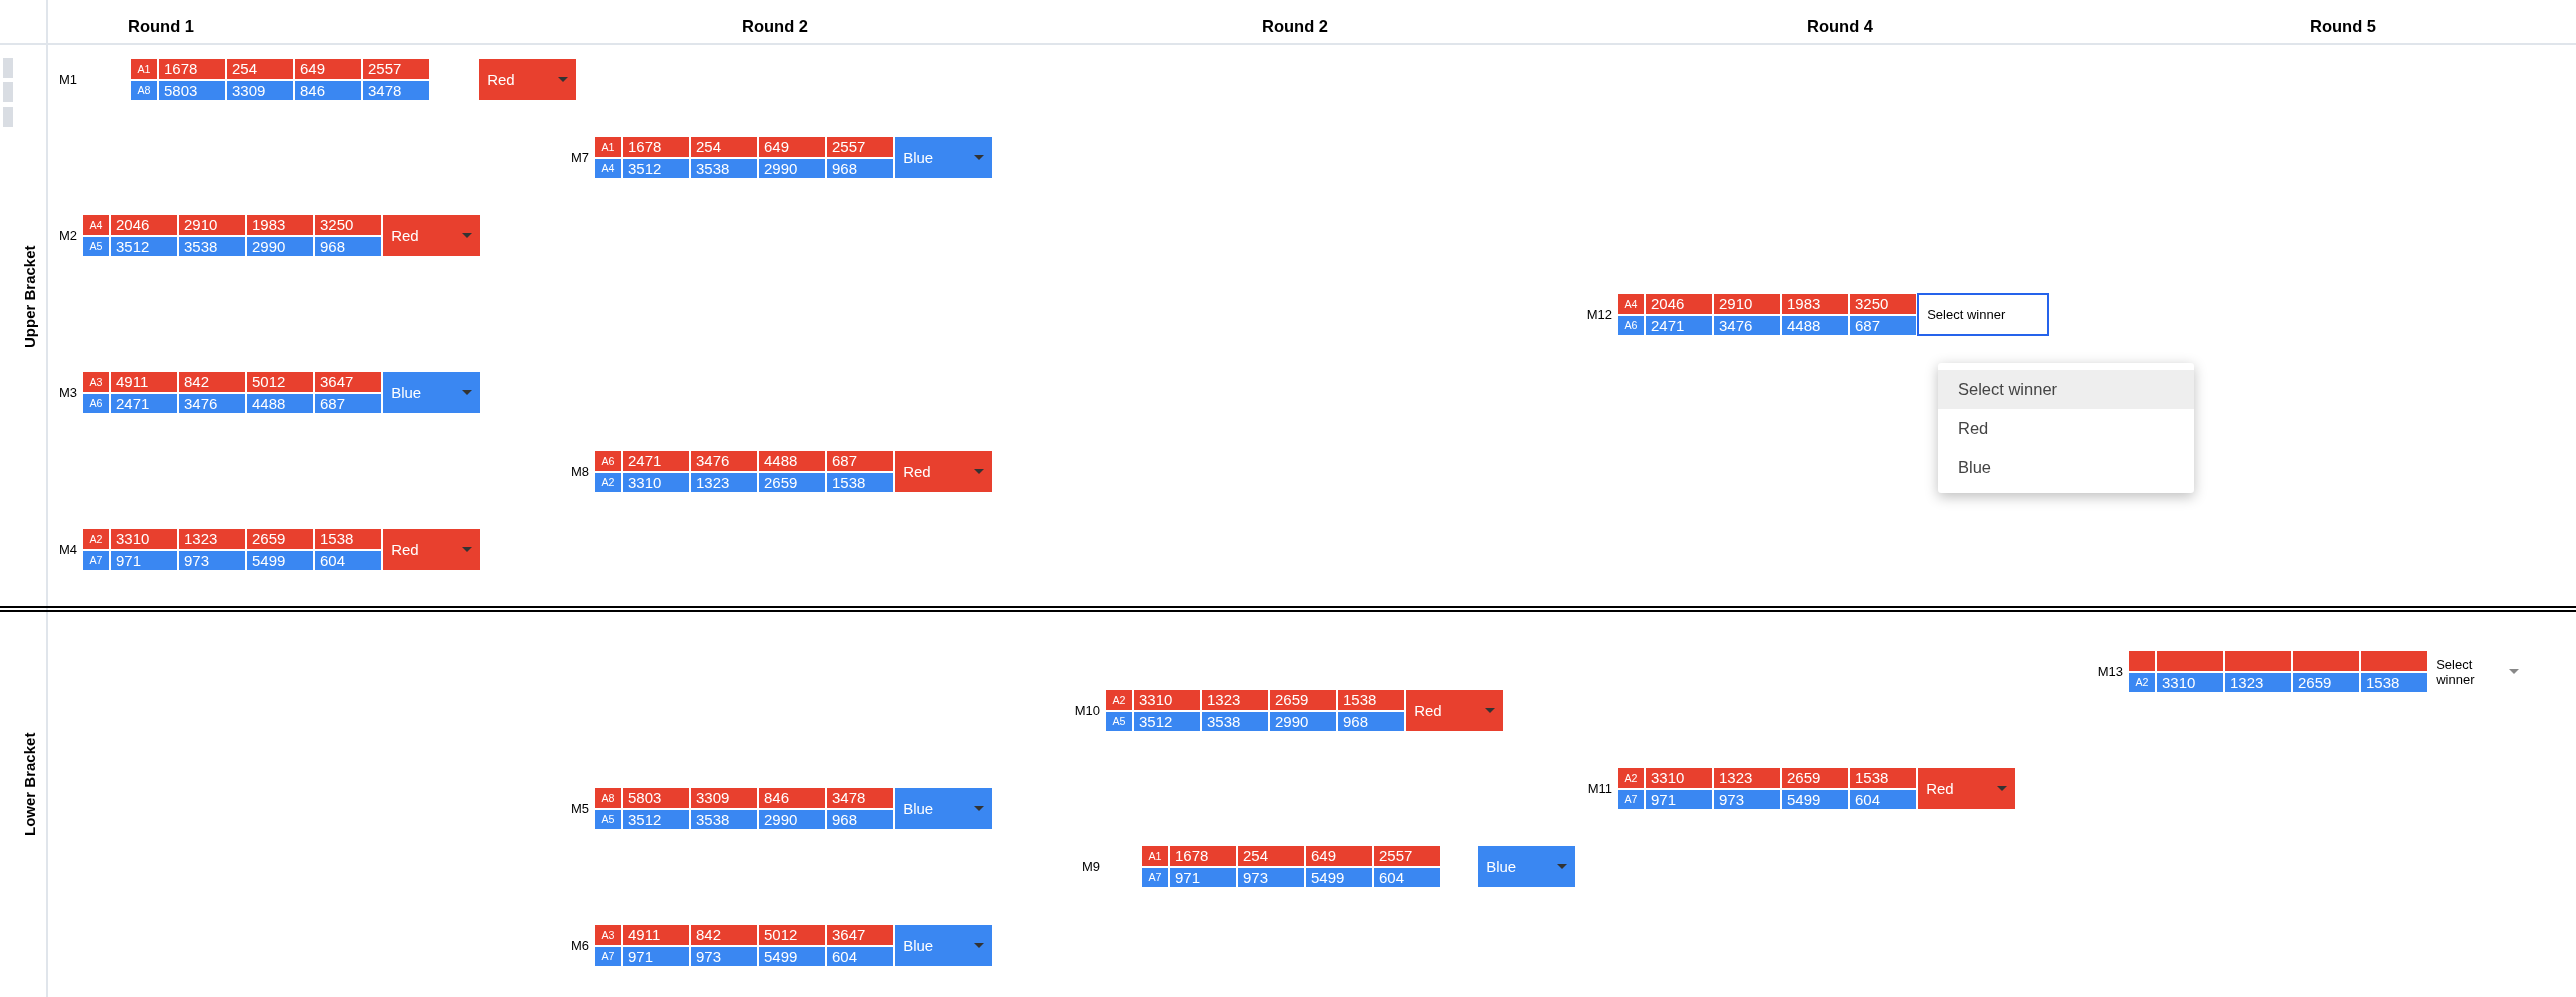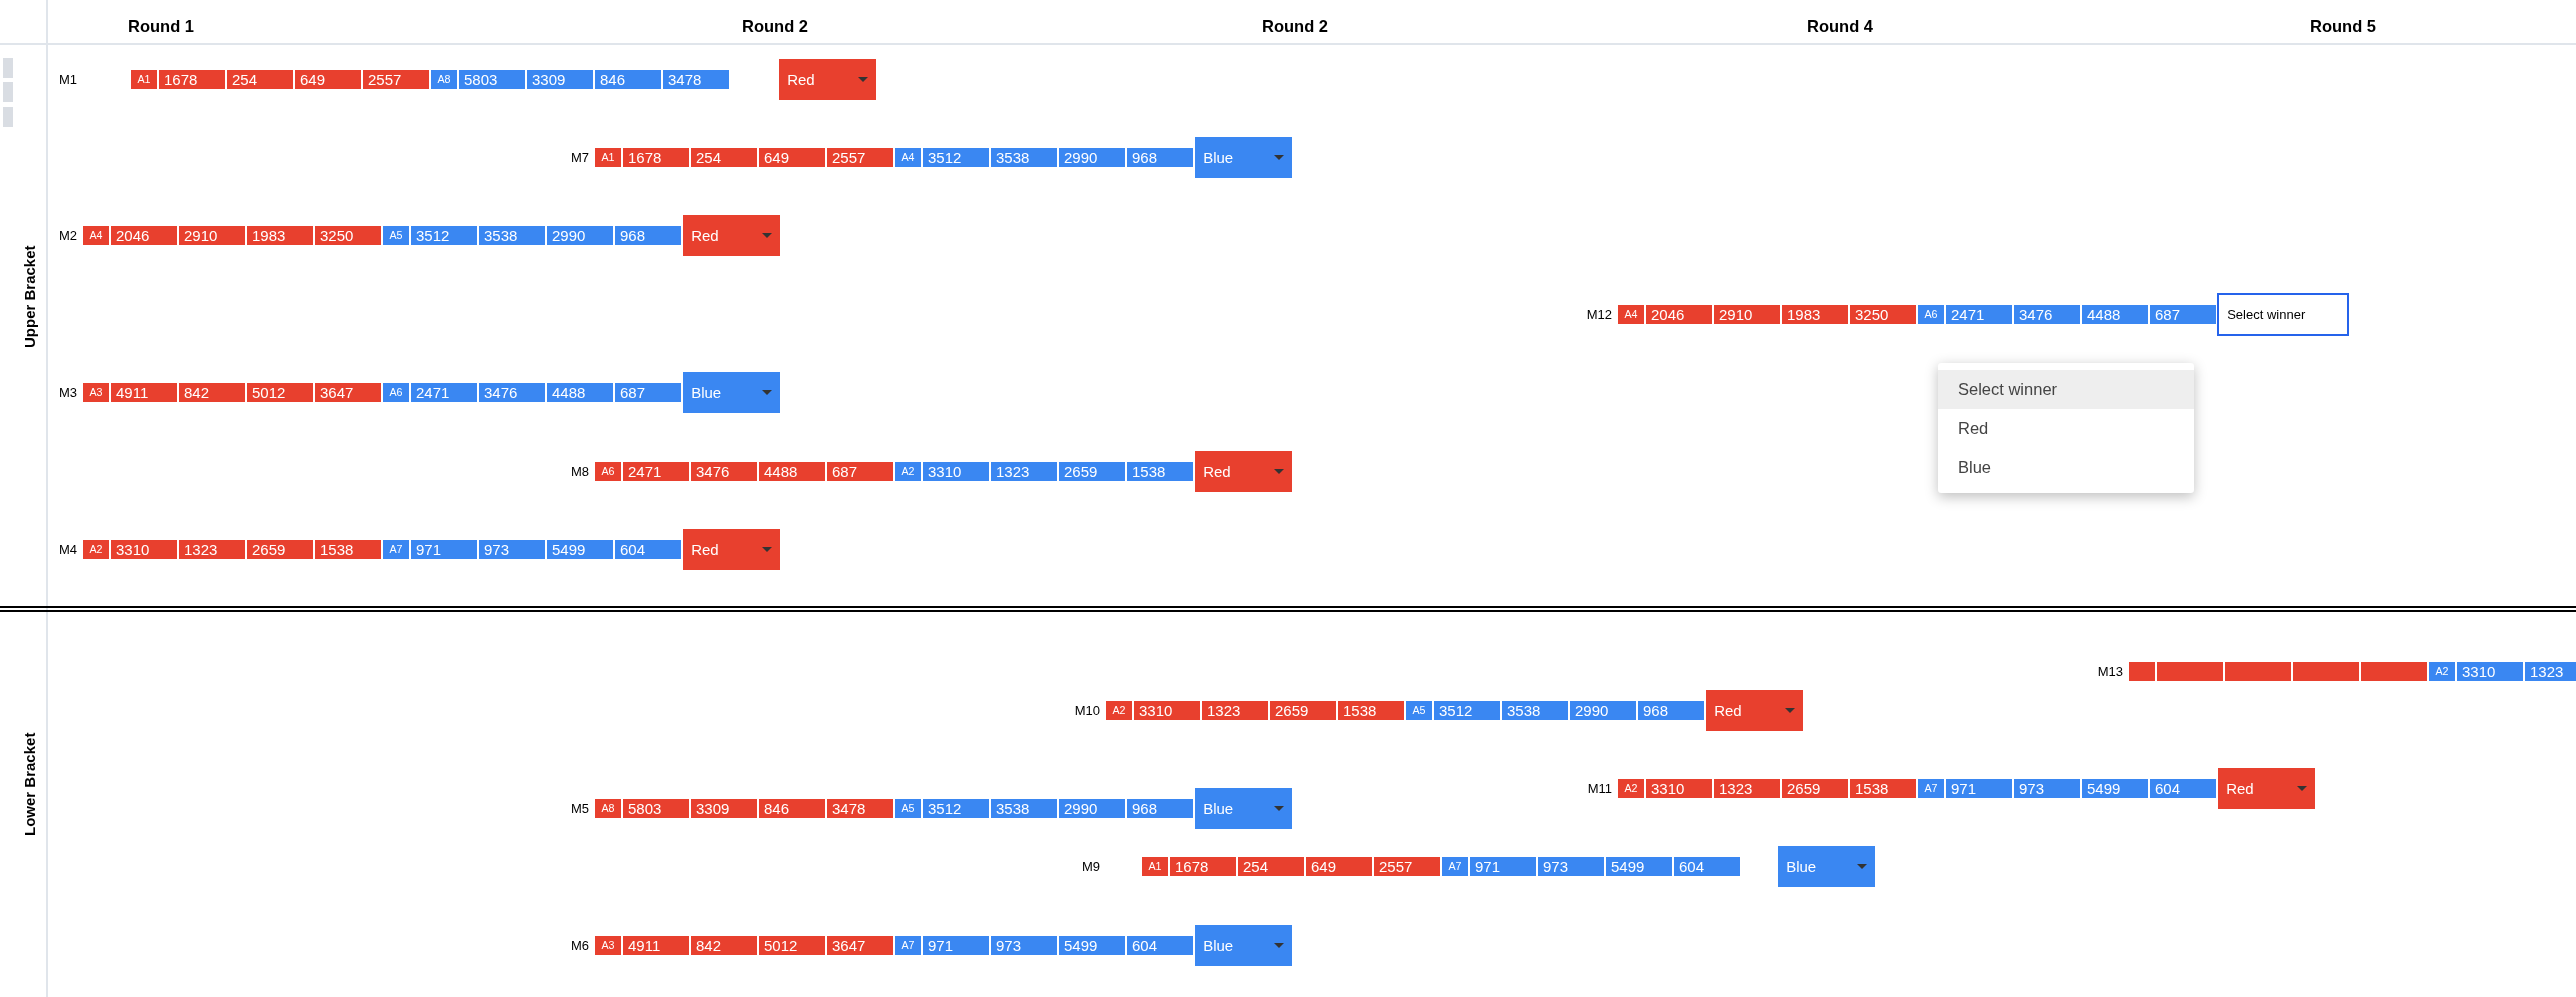--- a/index.html
+++ b/index.html
@@ -49,21 +49,21 @@
   }
   .match-id {
     width: 33px;
     text-align: right;
     padding-right: 5px;
     font-size: 13px;
     align-self: center;
   }
   .alliance-rows {
     display: flex;
-    flex-direction: row;
+    flex-direction: column;
   }
   .alliance-row {
     display: flex;
     height: 21.4px;
   }
   .cell {
     border: 0.8px solid #fff;
     display: flex;
     align-items: center;
     justify-content: flex-start;

